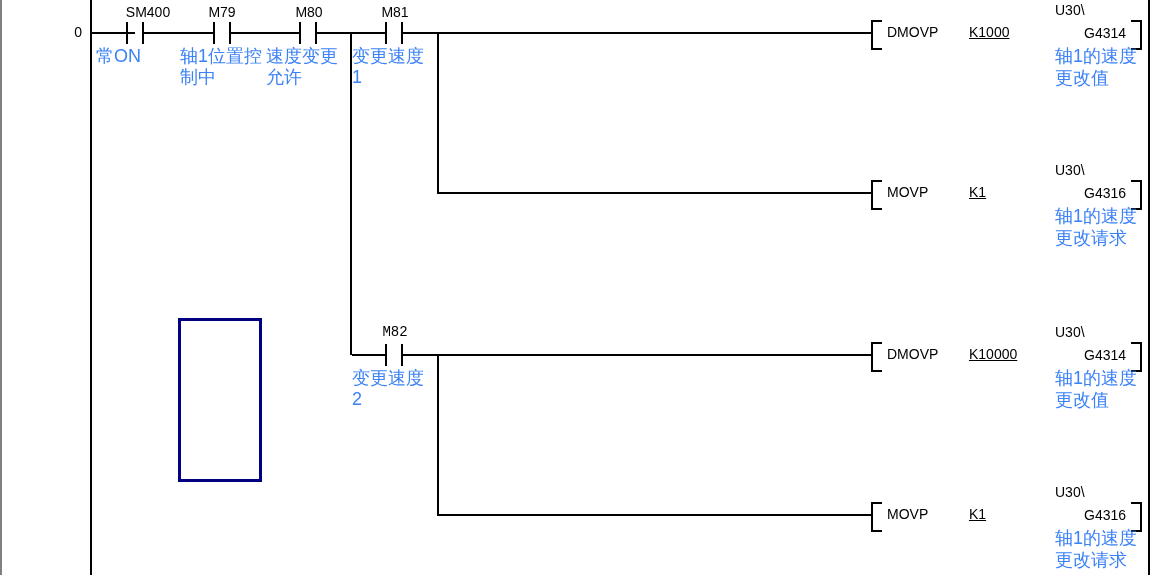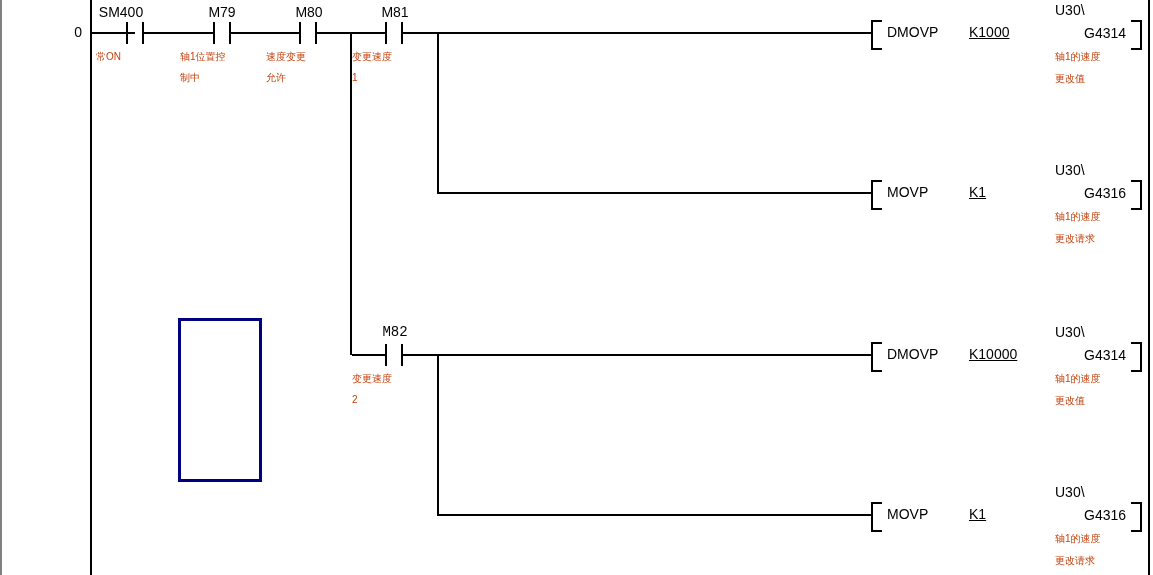--- a/index.html
+++ b/index.html
@@ -65,22 +65,22 @@
   .device-name {
     position: absolute;
     font-size: 14px;
     color: #000000;
     white-space: nowrap;
     text-align: center;
     line-height: 16px;
   }
   .comment {
     position: absolute;
-    font-size: 10px;
-    color: #c2410c;
+    font-size: 18px;
+    color: #3b82f6;
     white-space: pre;
     line-height: 21px;
   }
   .rung-number {
     position: absolute;
     font-size: 14px;
     color: #000000;
     text-align: right;
     white-space: nowrap;
   }
@@ -157,21 +157,21 @@
   <div class="rung-number" style="left:68px; top:24px; width:14px;">0</div>
 
   <div class="rail" style="left:90px; top:0px; height:575px;"></div>
   <div class="rail" style="left:1148px; top:0px; height:575px;"></div>
 
   <div class="wire-h" style="left:92px; top:32px; width:43px;"></div>
   <div class="contact" style="left:126px; top:22px;">
     <div class="bar left"></div>
     <div class="bar right"></div>
   </div>
-  <div class="device-name" style="left:91px; top:4px; width:60px;">SM400</div>
+  <div class="device-name" style="left:118px; top:4px; width:60px;">SM400</div>
   <div class="comment" style="left:96px; top:46px;">常ON</div>
 
   <div class="wire-h" style="left:144px; top:32px; width:69px;"></div>
   <div class="contact" style="left:213px; top:22px;">
     <div class="bar left"></div>
     <div class="bar right"></div>
   </div>
   <div class="device-name" style="left:194px; top:4px; width:56px;">M79</div>
   <div class="comment" style="left:180px; top:46px;">轴1位置控</div>
   <div class="comment" style="left:180px; top:67px;">制中</div>

